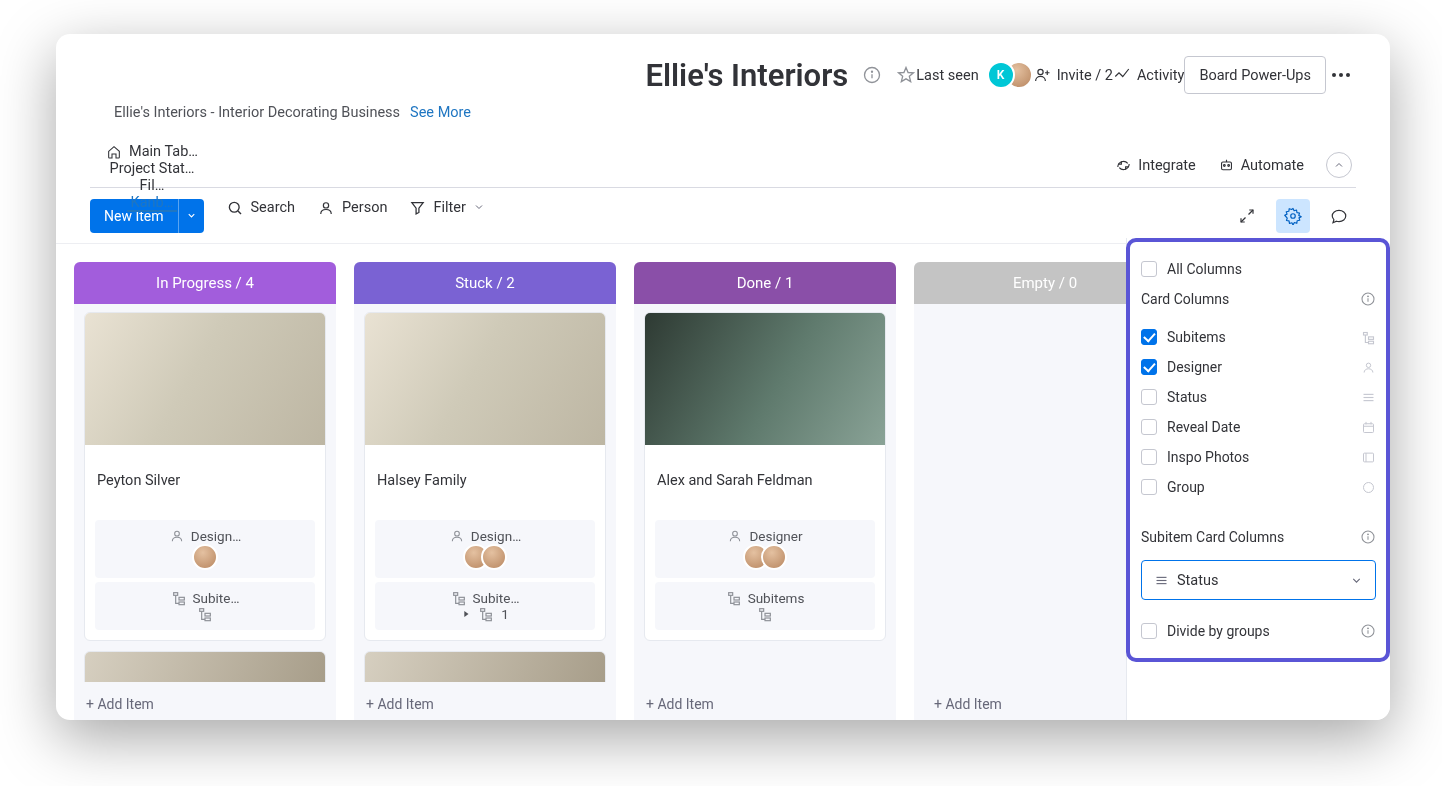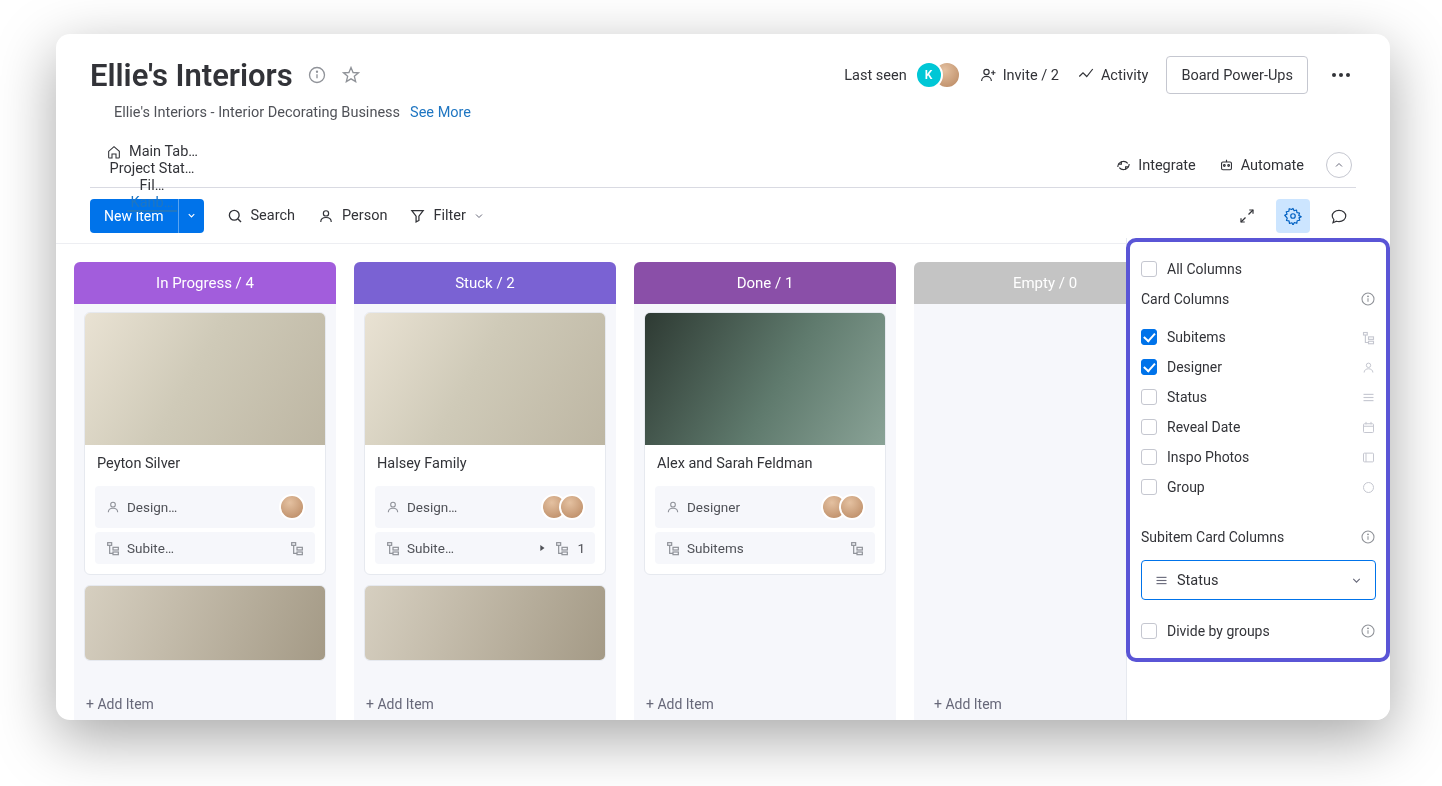--- a/index.html
+++ b/index.html
@@ -1,26 +1,26 @@
 <!DOCTYPE html>
 <html><head>
 <meta charset="utf-8">
 <style>
   * { box-sizing: border-box; margin: 0; padding: 0; font-family: -apple-system, BlinkMacSystemFont, "Segoe UI", Roboto, Helvetica, Arial, sans-serif; }
   body { background: #fff; width: 1442px; height: 786px; position: relative; }
   .app-frame { position:absolute; left:56px; top:34px; width:1334px; height:686px; background:#fff; border-radius:14px; box-shadow: 0 18px 60px rgba(0,0,0,0.35); overflow:hidden; }
 
   
   .hdr { padding: 22px 34px 0 34px; }
-  .hdr-row1 { display:flex; align-items:center; justify-content:space-between; }
+  .hdr-row1 { display:flex; align-items:center; justify-content:flex-end; }
   .title-wrap { display:flex; align-items:center; gap:14px; }
   .title { font-size:31px; font-weight:600; color:#323338; }
   .subtitle-row { margin-top:10px; font-size:14.5px; color:#505258; display:flex; gap:10px;margin-left:24px; }
   .see-more { color:#1f76c2; cursor:pointer; }
-  .hdr-right { display:flex; align-items:center; gap:18px; }
+  .hdr-right { display:flex; align-items:center; }
   .last-seen { font-size:14.5px; color:#323338; display:flex; align-items:center; gap:8px; }
   .avatar-pair { display:flex; }
   .avatar { width:28px; height:28px; border-radius:50%; border:2px solid #fff; display:flex; align-items:center; justify-content:center; font-size:12px; font-weight:600; color:#fff; }
   .avatar.k { background:#00c7d6; margin-right:-10px; z-index:1; }
   .avatar.p { background: radial-gradient(circle at 40% 30%, #e4c1a1, #b8865f); }
   .hdr-link { display:flex; align-items:center; gap:6px; font-size:14.5px; color:#323338; cursor:pointer; }
   .btn-outline { height:38px; border:1px solid #c5c7d0; background:#fff; border-radius:4px; padding:0 14px; font-size:14.5px; color:#323338; cursor:pointer; display:flex; align-items:center; }
   .more-dots { display:flex; gap:3px; cursor:pointer; padding:6px; }
   .more-dots span { width:4px; height:4px; border-radius:50%; background:#323338; }
 
@@ -30,43 +30,43 @@
   .tab { display:flex; align-items:center; gap:7px; padding:0 14px; height:100%; font-size:14.5px; color:#323338; cursor:pointer; position:relative; }
   .tab + .tab::before { content:""; position:absolute; left:0; top:12px; bottom:12px; width:1px; background:#d9dae2; }
   .tab.active { color:#1f76c2; }
   .tab.active::after { content:""; position:absolute; left:10px; right:10px; bottom:-1px; height:2px; background:#1f76c2; }
   .tab-plus { font-size:18px; color:#676879; padding:0 14px; cursor:pointer; }
   .tabs-right { display:flex; align-items:center; gap:22px; padding-right:2px; }
   .caret-btn { width:26px; height:26px; border:1px solid #c5c7d0; border-radius:50%; display:flex; align-items:center; justify-content:center; cursor:pointer; }
 
   
   .toolbar { display:flex; align-items:center; justify-content:space-between; height:56px; padding:0 34px; border-bottom:1px solid #edeef2; }
-  .toolbar-left { display:flex; align-items:center; gap:22px; }
+  .toolbar-left { display:flex; align-items:flex-start; gap:22px; }
   .new-item { display:flex; }
   .new-item-btn { background:#0073ea; color:#fff; border:none; height:34px; padding:0 14px; border-radius:4px 0 0 4px; font-size:14px; cursor:pointer; }
   .new-item-dd { background:#0073ea; border:none; border-left:1px solid rgba(255,255,255,0.35); color:#fff; width:26px; border-radius:0 4px 4px 0; cursor:pointer; display:flex; align-items:center; justify-content:center; }
   .tbar-item { display:flex; align-items:center; gap:7px; font-size:14.5px; color:#323338; cursor:pointer; }
   .toolbar-right { display:flex; align-items:center; gap:12px; }
   .icon-btn { width:34px; height:34px; border-radius:4px; display:flex; align-items:center; justify-content:center; cursor:pointer; }
   .icon-btn.active { background:#cce5ff; }
 
   
   .board { display:flex; gap:18px; padding:18px 0 0 18px; overflow:hidden; height:calc(100% - 204px); }
   .col { width:262px; display:flex; flex-direction:column; background:#f6f7fb; border-radius:6px; overflow:hidden; flex-shrink:0; }
   .col-hdr { height:42px; display:flex; align-items:center; justify-content:center; color:#fff; font-size:15px; font-weight:400; }
   .c-progress { background:#a25ddc; } 
   .c-stuck { background:#7a62d3; }
   .c-done { background:#8a4fa8; }
   .c-empty { background:#c4c4c4; }
   .col-body { padding:8px 10px; flex:1; overflow:hidden; }
   .card { background:#fff; border:1px solid #e6e9ef; border-radius:6px; margin-bottom:10px; overflow:hidden; }
   .card-img { height:132px; background:linear-gradient(120deg,#e9e2d3,#cfcab8 45%,#bdb6a3); }
   .card-img.dark { background:linear-gradient(120deg,#2e3a33,#5f7a6d 55%, #8aa397); }
-  .card-name { padding:10px 12px; font-size:14.5px; color:#323338; }
-  .field { display:flex; align-items:center; justify-content:space-between; background:#f6f7fb; border-radius:4px; padding:8px 10px; margin:4px 10px; font-size:13.5px; color:#505258; }
+  .card-name { padding:27px 12px; font-size:14.5px; color:#323338; }
+  .field { display:flex; align-items:center; justify-content:space-between; background:#f6f7fb; border-radius:4px; padding:8px 10px; margin:4px 10px; font-size:13.5px; color:#505258;flex-direction:column; }
   .field-left { display:flex; align-items:center; gap:6px; }
   .mini-avatars { display:flex; }
   .mini-avatars .avatar { width:26px; height:26px; }
   .sub-ct { display:flex; align-items:center; gap:7px; color:#505258; }
   .add-item-btn { text-align:left; color:#676879; font-size:14px; padding:14px 12px; cursor:pointer; background:transparent; border:none; width:100%; }
   .col.empty .add-item-btn { padding-top:120px; text-align:left; padding-left:20px; }
   .col.empty .col-body { padding:0; }
 
   
   .settings { position:absolute; right:0; top:204px; bottom:0; width:264px; background:#fff; border-left:1px solid #e6e9ef; padding:16px 14px; }

